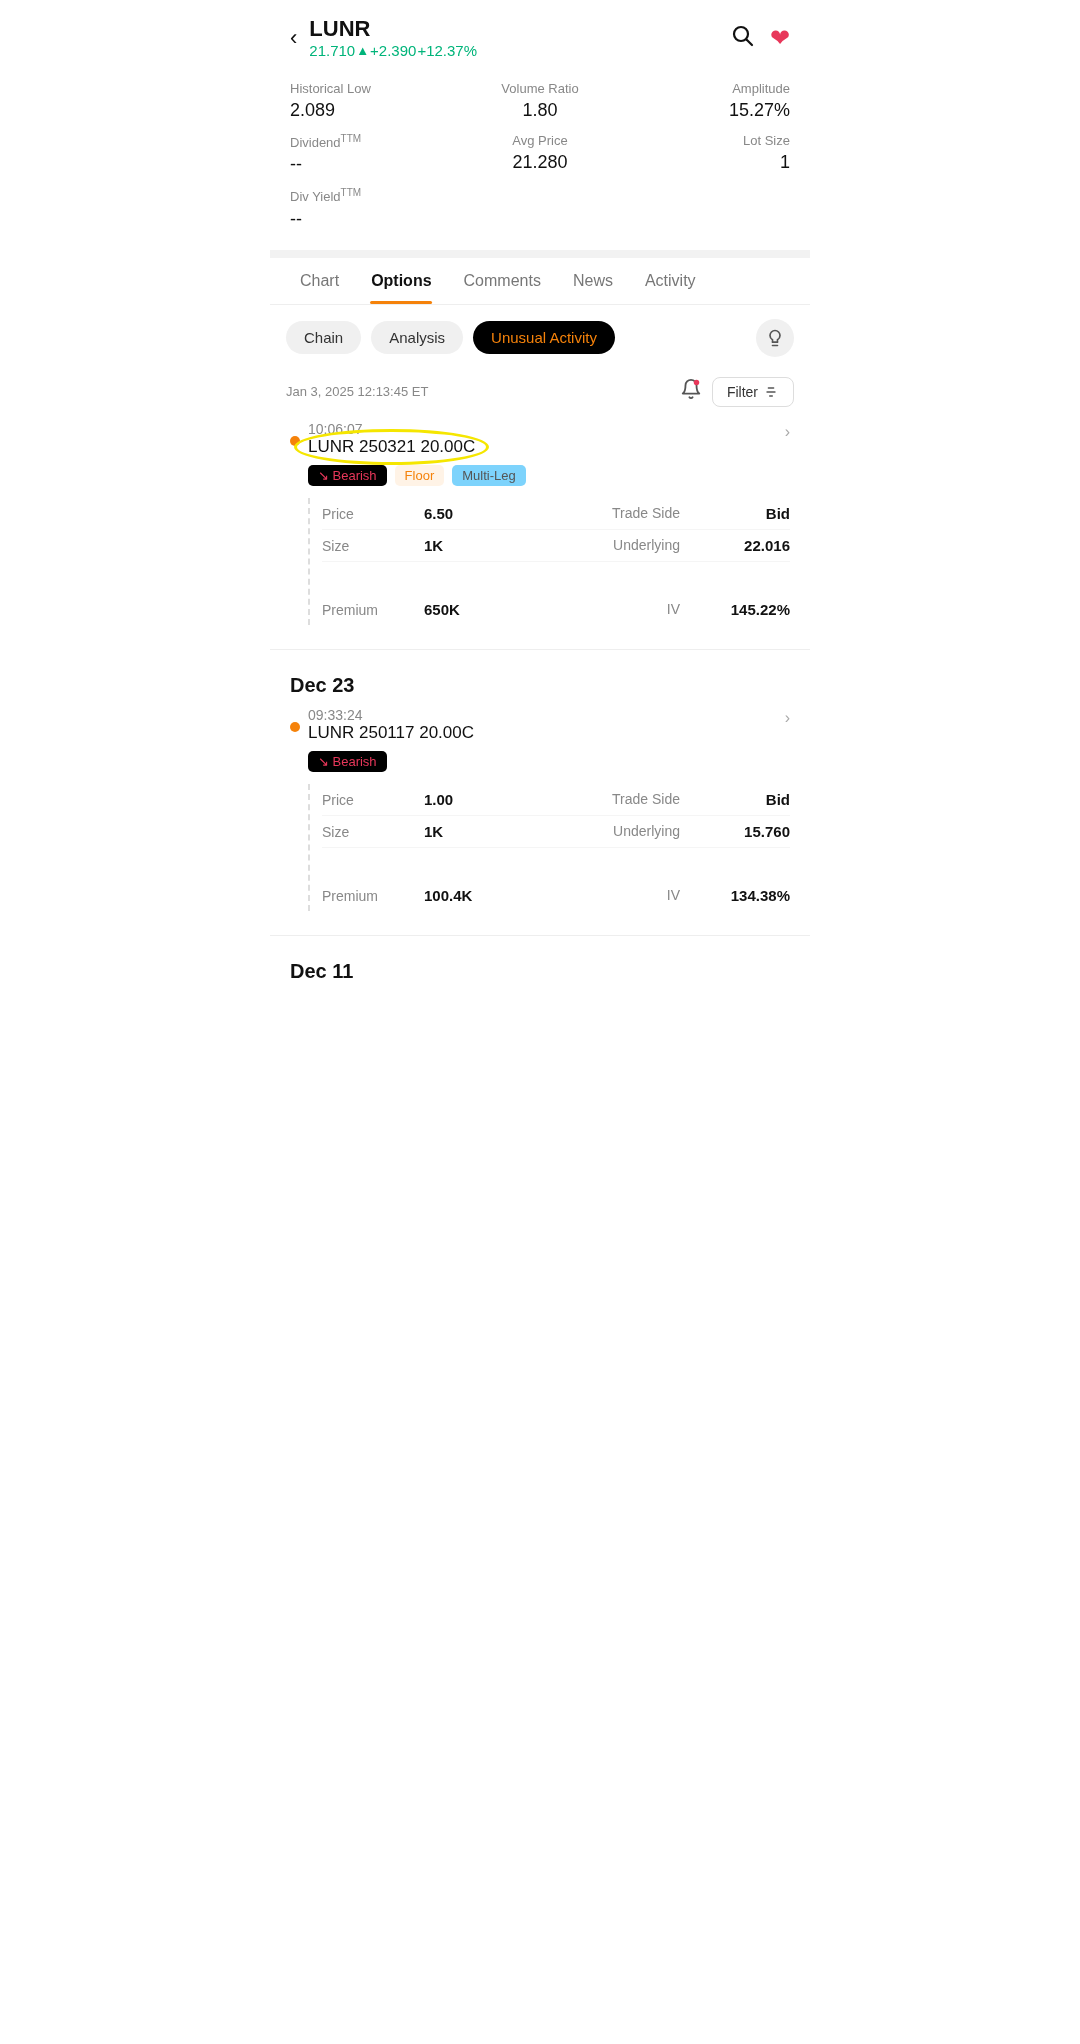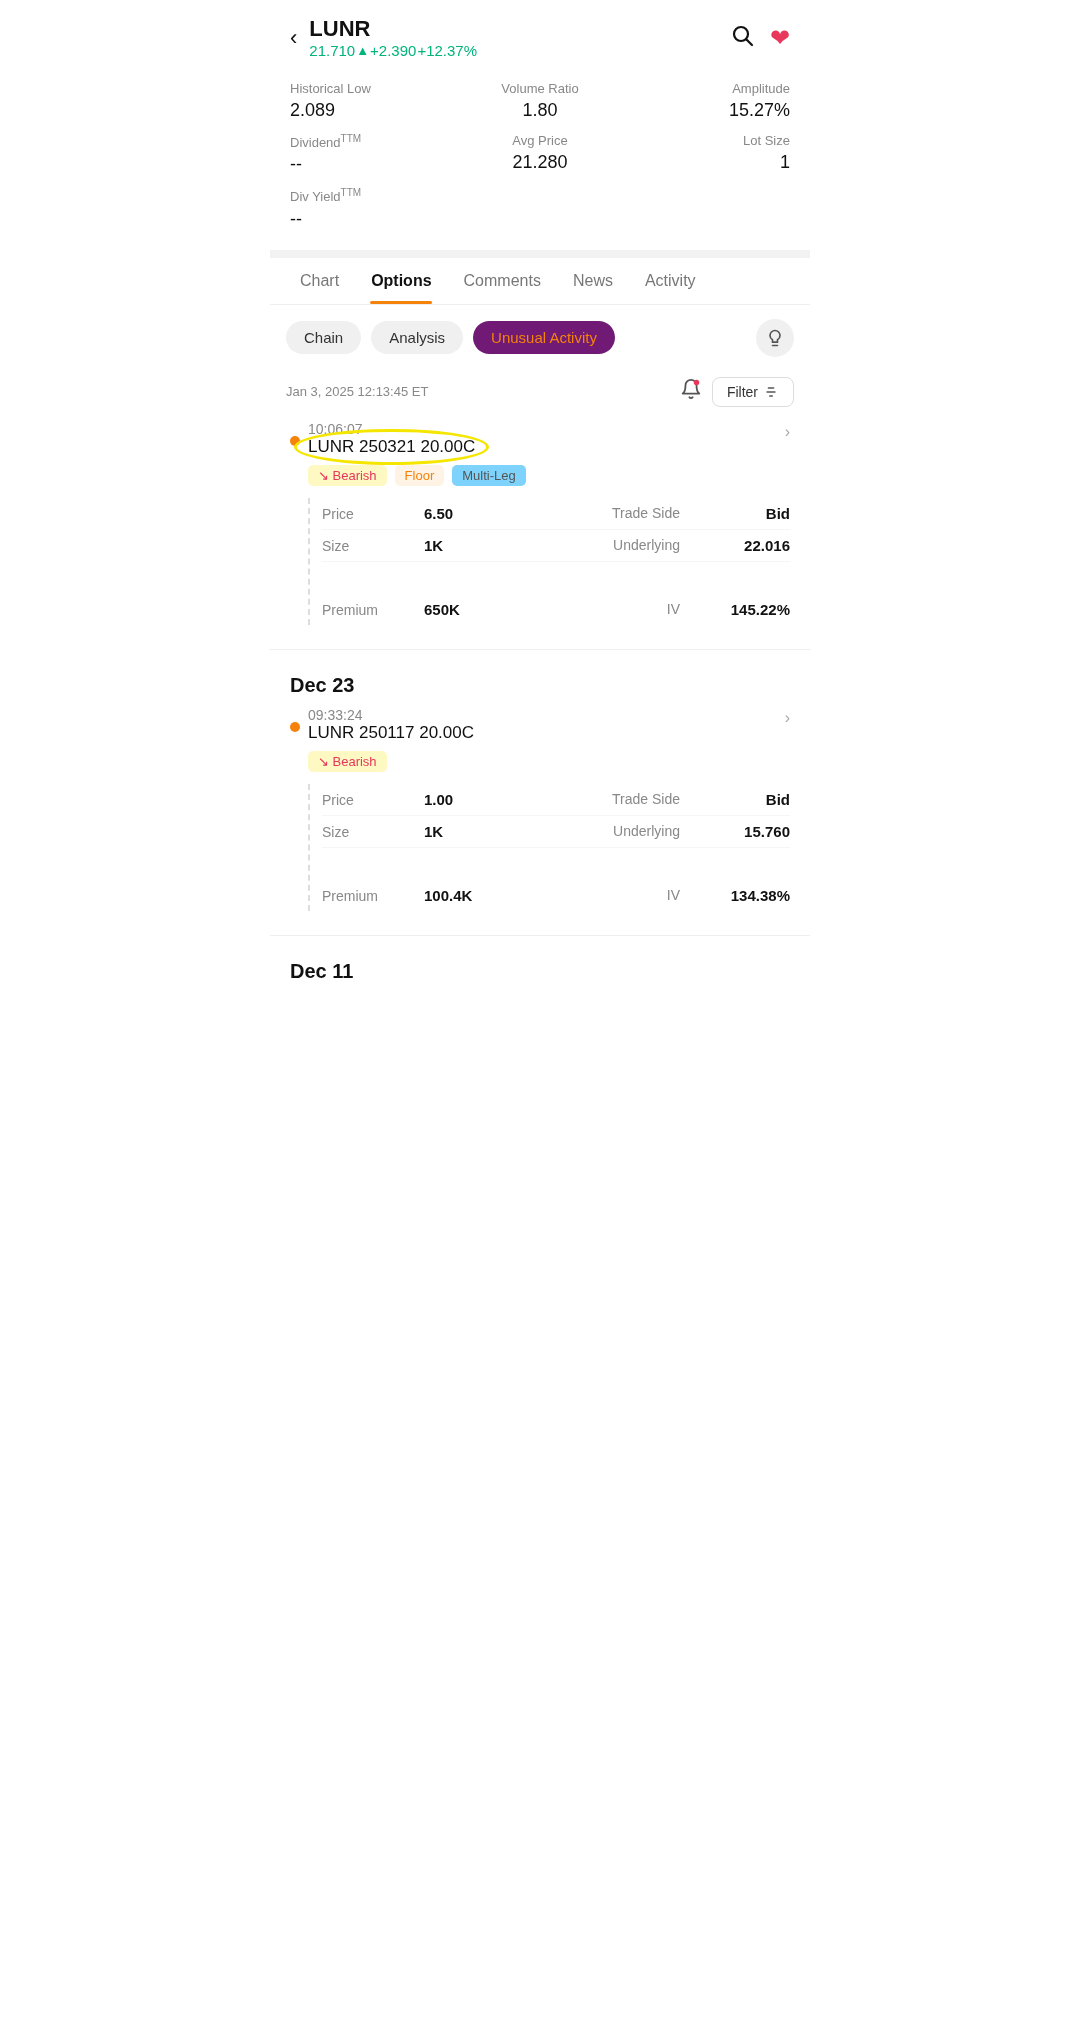--- a/index.html
+++ b/index.html
@@ -136,21 +136,21 @@
     .sub-tab {
       padding: 8px 18px;
       border-radius: 20px;
       font-size: 15px;
       cursor: pointer;
       background: #f0f0f0;
       color: #333;
       font-weight: 400;
     }
     .sub-tab.active {
-      background: #701a75;
+      background: #000000;
       color: #f5820a;
       font-weight: 500;
     }
     .bulb-btn {
       margin-left: auto;
       width: 38px;
       height: 38px;
       border-radius: 50%;
       background: #f0f0f0;
       display: flex;
@@ -270,21 +270,21 @@
       margin: 6px 0 12px 18px;
       flex-wrap: wrap;
     }
     .tag {
       padding: 3px 10px;
       border-radius: 5px;
       font-size: 13px;
       font-weight: 500;
     }
     .tag-bearish {
-      background: #fef9c3;
+      background: #000000;
       color: #e8375a;
     }
     .tag-floor {
       background: #fff3e6;
       color: #f5820a;
     }
     .tag-multileg {
       background: #7dd3fc;
       color: #555;
     }

